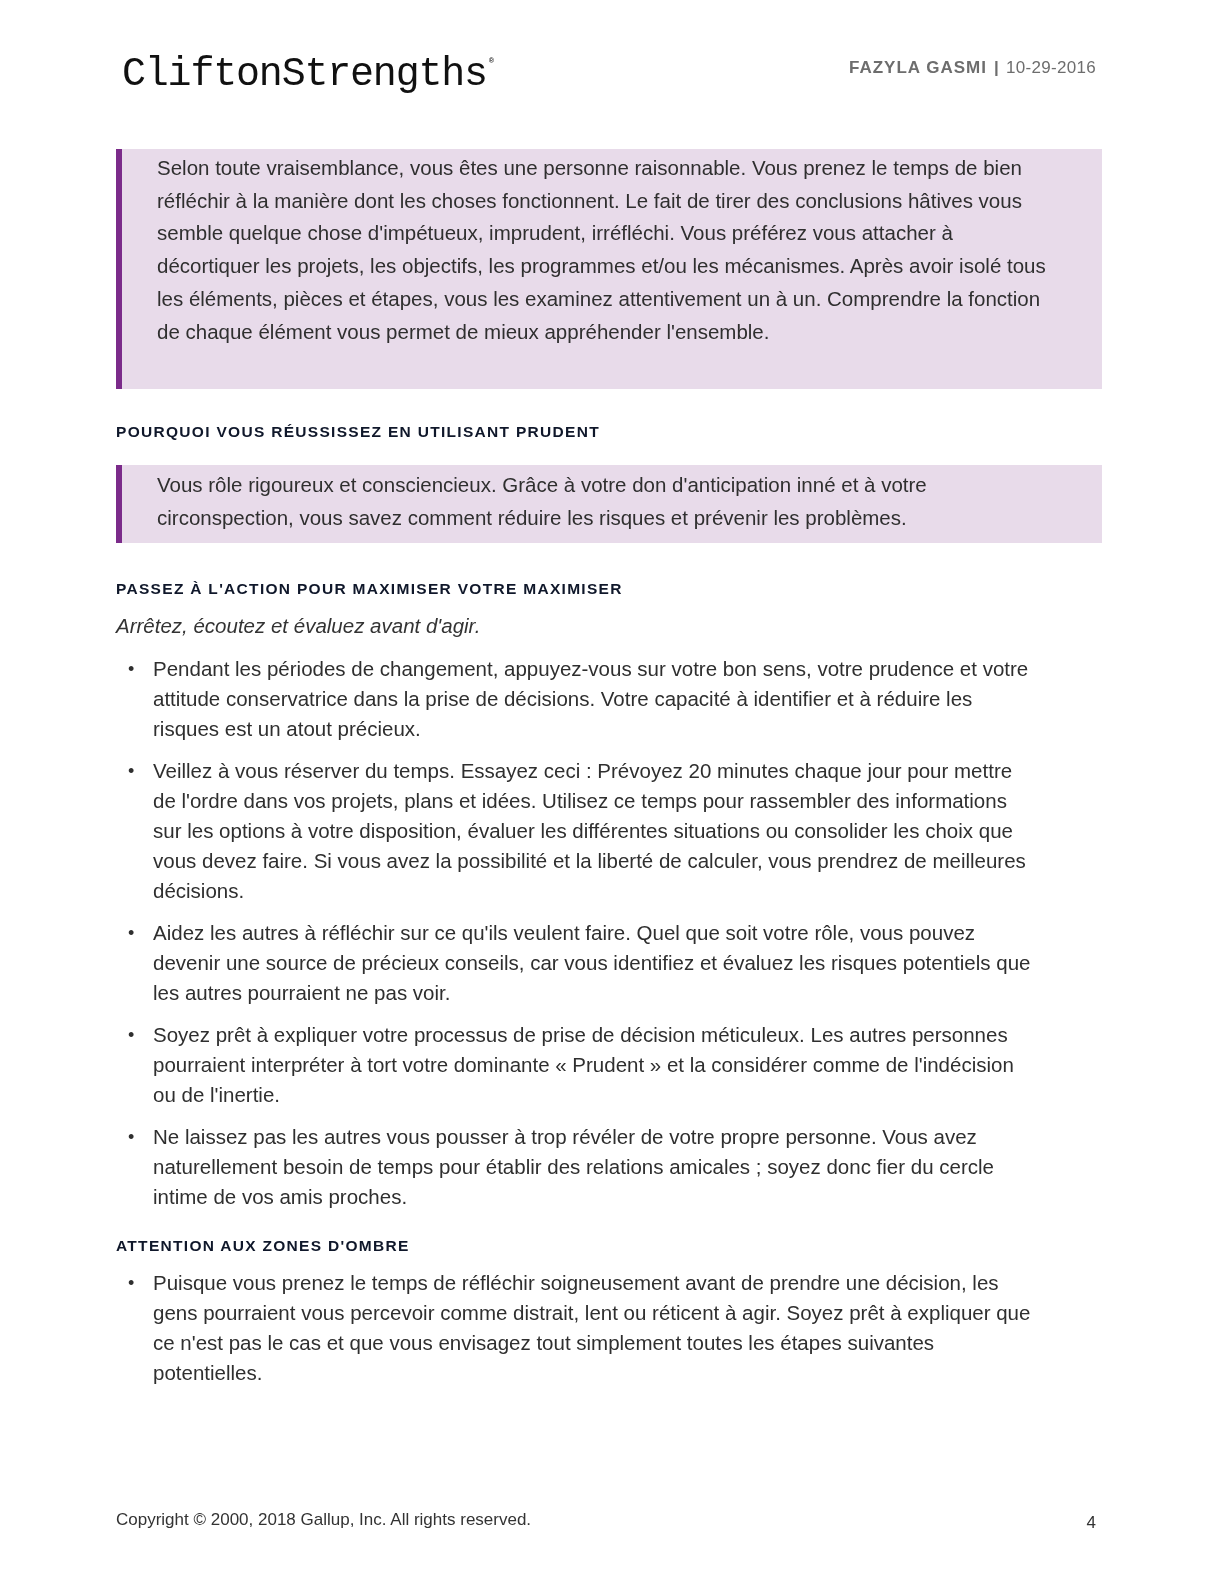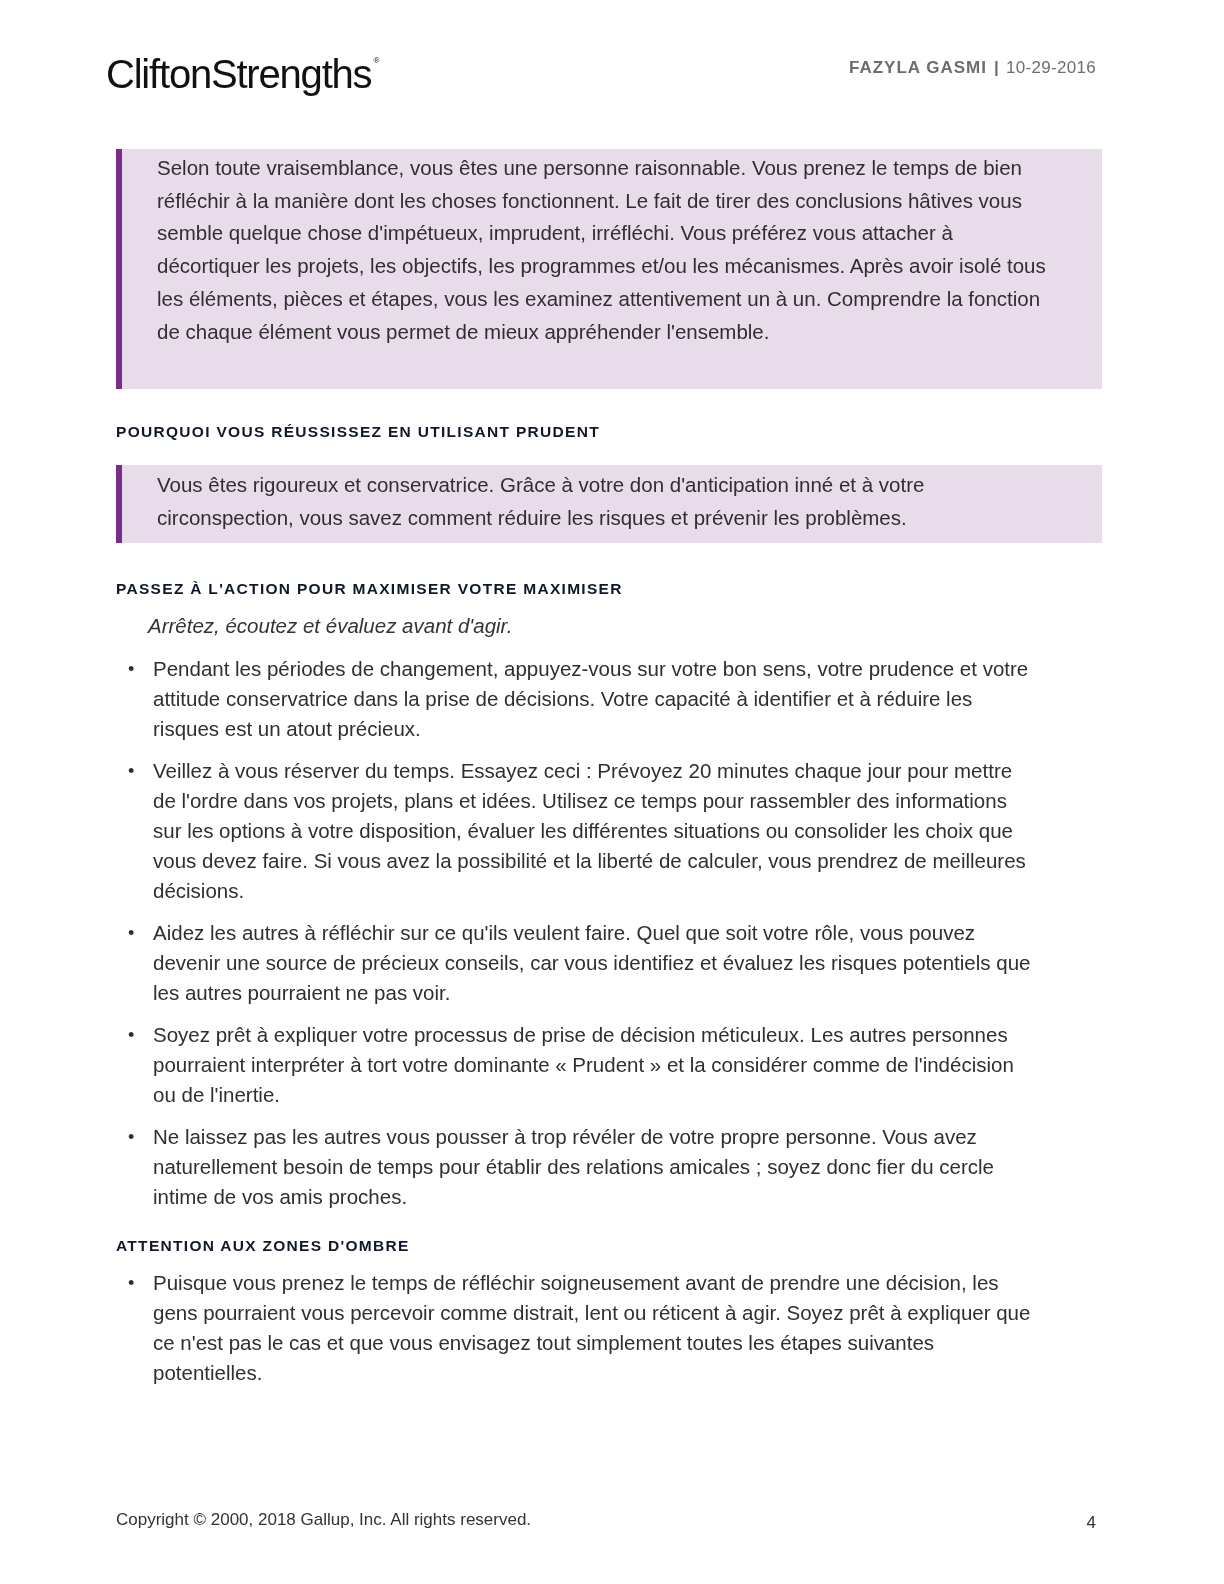--- a/index.html
+++ b/index.html
@@ -2,22 +2,22 @@
 <html><head>
 <meta charset="utf-8">
 <style>
   html, body { margin: 0; padding: 0; background: #ffffff; }
   body {
     width: 1224px; height: 1584px; position: relative; overflow: hidden;
     font-family: "Liberation Sans", "DejaVu Sans", sans-serif;
     color: #2b2b2b;
   }
   .logo {
-    position: absolute; left: 106px; top: 52px;
-    font-family: Liberation Sans, sans-serif;
+    position: absolute; left: 122px; top: 52px;
+    font-family: Liberation Mono, monospace;
     font-size: 40px; letter-spacing: -1.2px; color: #111111; font-weight: normal;
   }
   .logo sup { font-size: 8px; vertical-align: top; position: relative; top: 4px; margin-left: 2px; }
   .header-meta {
     position: absolute; right: 128px; top: 58px;
     font-size: 17px; color: #6d6d6d; letter-spacing: 0.3px;
   }
   .header-meta .name { font-weight: bold; letter-spacing: 1px; margin-top: 25px; }
   .header-meta .sep { font-weight: bold; margin: 0 2px; }
 
@@ -33,21 +33,21 @@
   .section-title {
     position: absolute; left: 116px;
     font-size: 15.5px; font-weight: bold; letter-spacing: 1.3px; color: #0f172a; text-align: center;
   }
   .st1 { top: 423px; }
   .st2 { top: 580px; }
   .st3 { top: 1237px; }
 
   .tagline {
     position: absolute; left: 116px; top: 614px;
-    font-size: 20.5px; font-style: italic; color: #333333; margin-left: 32px;
+    font-size: 20.5px; font-style: italic; color: #333333;
   }
 
   .bullets {
     position: absolute; left: 116px; width: 920px;
     margin: 0; padding: 0; list-style: none;
     font-size: 20.5px; line-height: 30px; color: #2f2f2f;
   }
   .bullets li { position: relative; padding-left: 37px; margin-bottom: 12px; }
   .bullets li .dot {
     position: absolute; left: 12px; top: 0; font-size: 18px;
@@ -74,21 +74,21 @@
   <span class="sep">|</span>
   <span>10-29-2016</span>
 </div>
 
 <div class="callout c1">
   <span>Selon toute vraisemblance, vous êtes une personne raisonnable. Vous prenez le temps de bien réfléchir à la manière dont les choses fonctionnent. Le fait de tirer des conclusions hâtives vous semble quelque chose d'impétueux, imprudent, irréfléchi. Vous préférez vous attacher à décortiquer les projets, les objectifs, les programmes et/ou les mécanismes. Après avoir isolé tous les éléments, pièces et étapes, vous les examinez attentivement un à un. Comprendre la fonction de chaque élément vous permet de mieux appréhender l'ensemble.</span>
 </div>
 
 <div class="section-title st1">POURQUOI VOUS RÉUSSISSEZ EN UTILISANT PRUDENT</div>
 <div class="callout c2">
-  <span>Vous êtes rigoureux et conservatrice. Grâce à votre don d'anticipation inné et à votre circonspection, vous savez comment réduire les risques et prévenir les problèmes.</span>
+  <span>Vous rôle rigoureux et consciencieux. Grâce à votre don d'anticipation inné et à votre circonspection, vous savez comment réduire les risques et prévenir les problèmes.</span>
 </div>
 
 <div class="section-title st2">PASSEZ À L'ACTION POUR MAXIMISER VOTRE MAXIMISER</div>
 <div class="tagline">Arrêtez, écoutez et évaluez avant d'agir.</div>
 <ul class="bullets b1">
   <li><span class="dot">•</span><span>Pendant les périodes de changement, appuyez-vous sur votre bon sens, votre prudence et votre attitude conservatrice dans la prise de décisions. Votre capacité à identifier et à réduire les risques est un atout précieux.</span></li>
   <li><span class="dot">•</span><span>Veillez à vous réserver du temps. Essayez ceci : Prévoyez 20 minutes chaque jour pour mettre de l'ordre dans vos projets, plans et idées. Utilisez ce temps pour rassembler des informations sur les options à votre disposition, évaluer les différentes situations ou consolider les choix que vous devez faire. Si vous avez la possibilité et la liberté de calculer, vous prendrez de meilleures décisions.</span></li>
   <li><span class="dot">•</span><span>Aidez les autres à réfléchir sur ce qu'ils veulent faire. Quel que soit votre rôle, vous pouvez devenir une source de précieux conseils, car vous identifiez et évaluez les risques potentiels que les autres pourraient ne pas voir.</span></li>
   <li><span class="dot">•</span><span>Soyez prêt à expliquer votre processus de prise de décision méticuleux. Les autres personnes pourraient interpréter à tort votre dominante « Prudent » et la considérer comme de l'indécision ou de l'inertie.</span></li>
   <li><span class="dot">•</span><span>Ne laissez pas les autres vous pousser à trop révéler de votre propre personne. Vous avez naturellement besoin de temps pour établir des relations amicales ; soyez donc fier du cercle intime de vos amis proches.</span></li>

